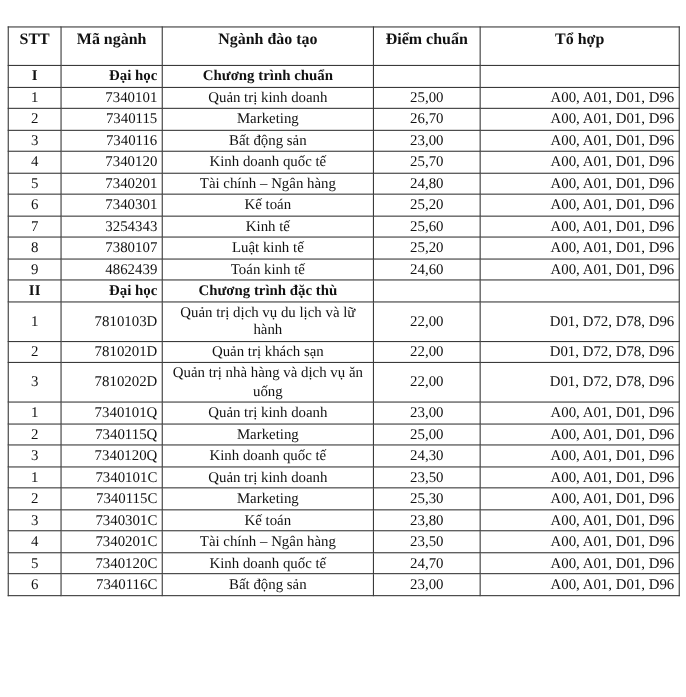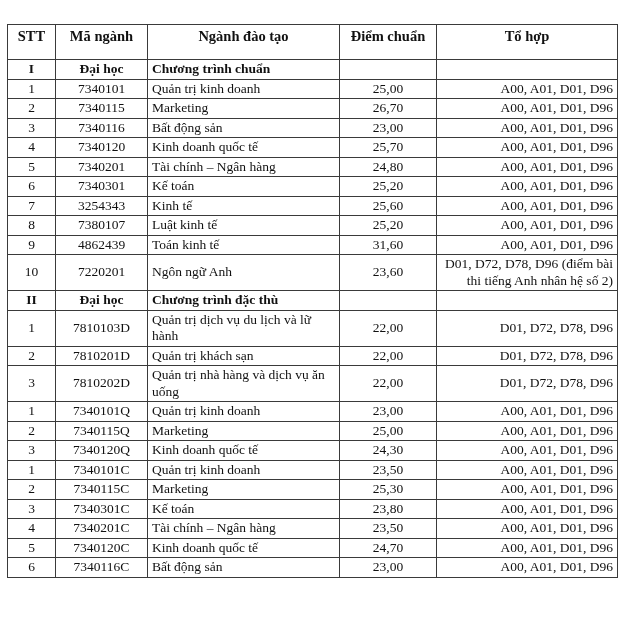--- a/index.html
+++ b/index.html
@@ -41,22 +41,22 @@
     padding-top: 3px;
   }
   
   col.w-stt   { width: 48px; }
   col.w-code  { width: 92px; }
   col.w-major { width: 192px; }
   col.w-score { width: 97px; }
   col.w-combo { width: 181px; }
 
   .c-stt   { text-align: center; }
-  .c-code  { text-align: center; }
-  .c-major { text-align: left; }
+  .c-code  { text-align: right; }
+  .c-major { text-align: center; }
   .c-score { text-align: center; }
   .c-combo { text-align: right; }
   .bold    { font-weight: bold; }
   tr.data-row { height: 19px; }
   tr.section-row { height: 19px; }
 </style>
 </head>
 <body>
 
 <div class="page">
@@ -138,29 +138,22 @@
           <td class="c-stt">8</td>
           <td class="c-code">7380107</td>
           <td class="c-major">Luật kinh tế</td>
           <td class="c-score">25,20</td>
           <td class="c-combo">A00, A01, D01, D96</td>
         </tr>
         <tr class="data-row">
           <td class="c-stt">9</td>
           <td class="c-code">4862439</td>
           <td class="c-major">Toán kinh tế</td>
-          <td class="c-score">31,60</td>
-          <td class="c-combo">A00, A01, D01, D96</td>
-        </tr>
-        <tr class="data-row">
-          <td class="c-stt">10</td>
-          <td class="c-code">7220201</td>
-          <td class="c-major">Ngôn ngữ Anh</td>
-          <td class="c-score">23,60</td>
-          <td class="c-combo">D01, D72, D78, D96 (điểm bài thi tiếng Anh nhân hệ số 2)</td>
+          <td class="c-score">24,60</td>
+          <td class="c-combo">A00, A01, D01, D96</td>
         </tr>
         <tr class="section-row">
           <td class="c-stt bold">II</td>
           <td class="c-code bold">Đại học</td>
           <td class="c-major bold">Chương trình đặc thù</td>
           <td class="c-score"></td>
           <td class="c-combo"></td>
         </tr>
         <tr class="data-row">
           <td class="c-stt">1</td>

